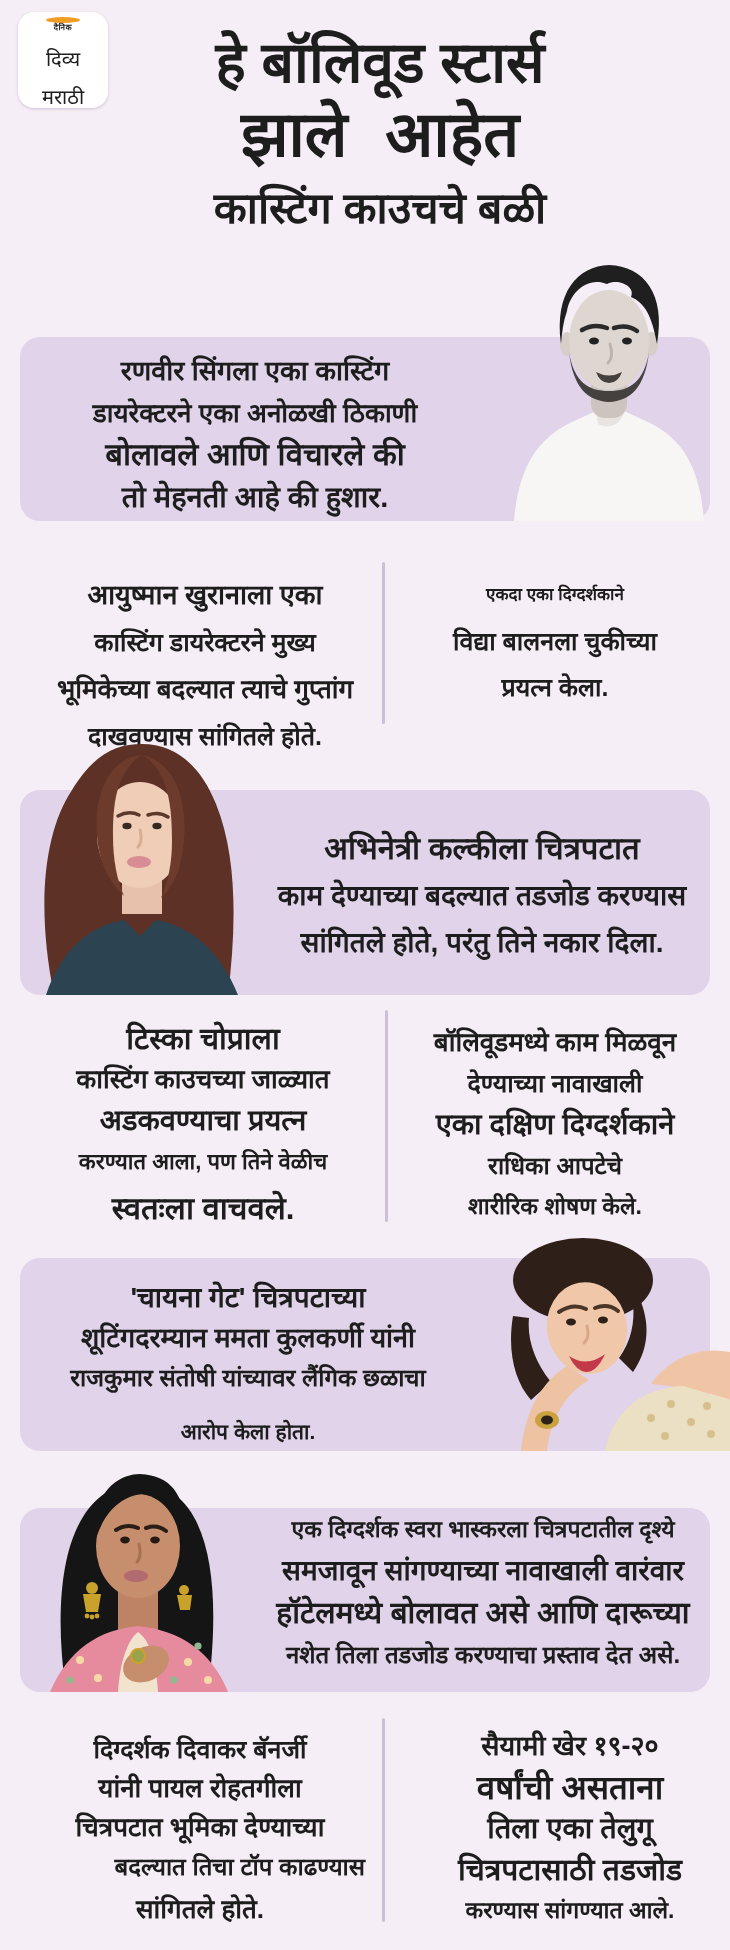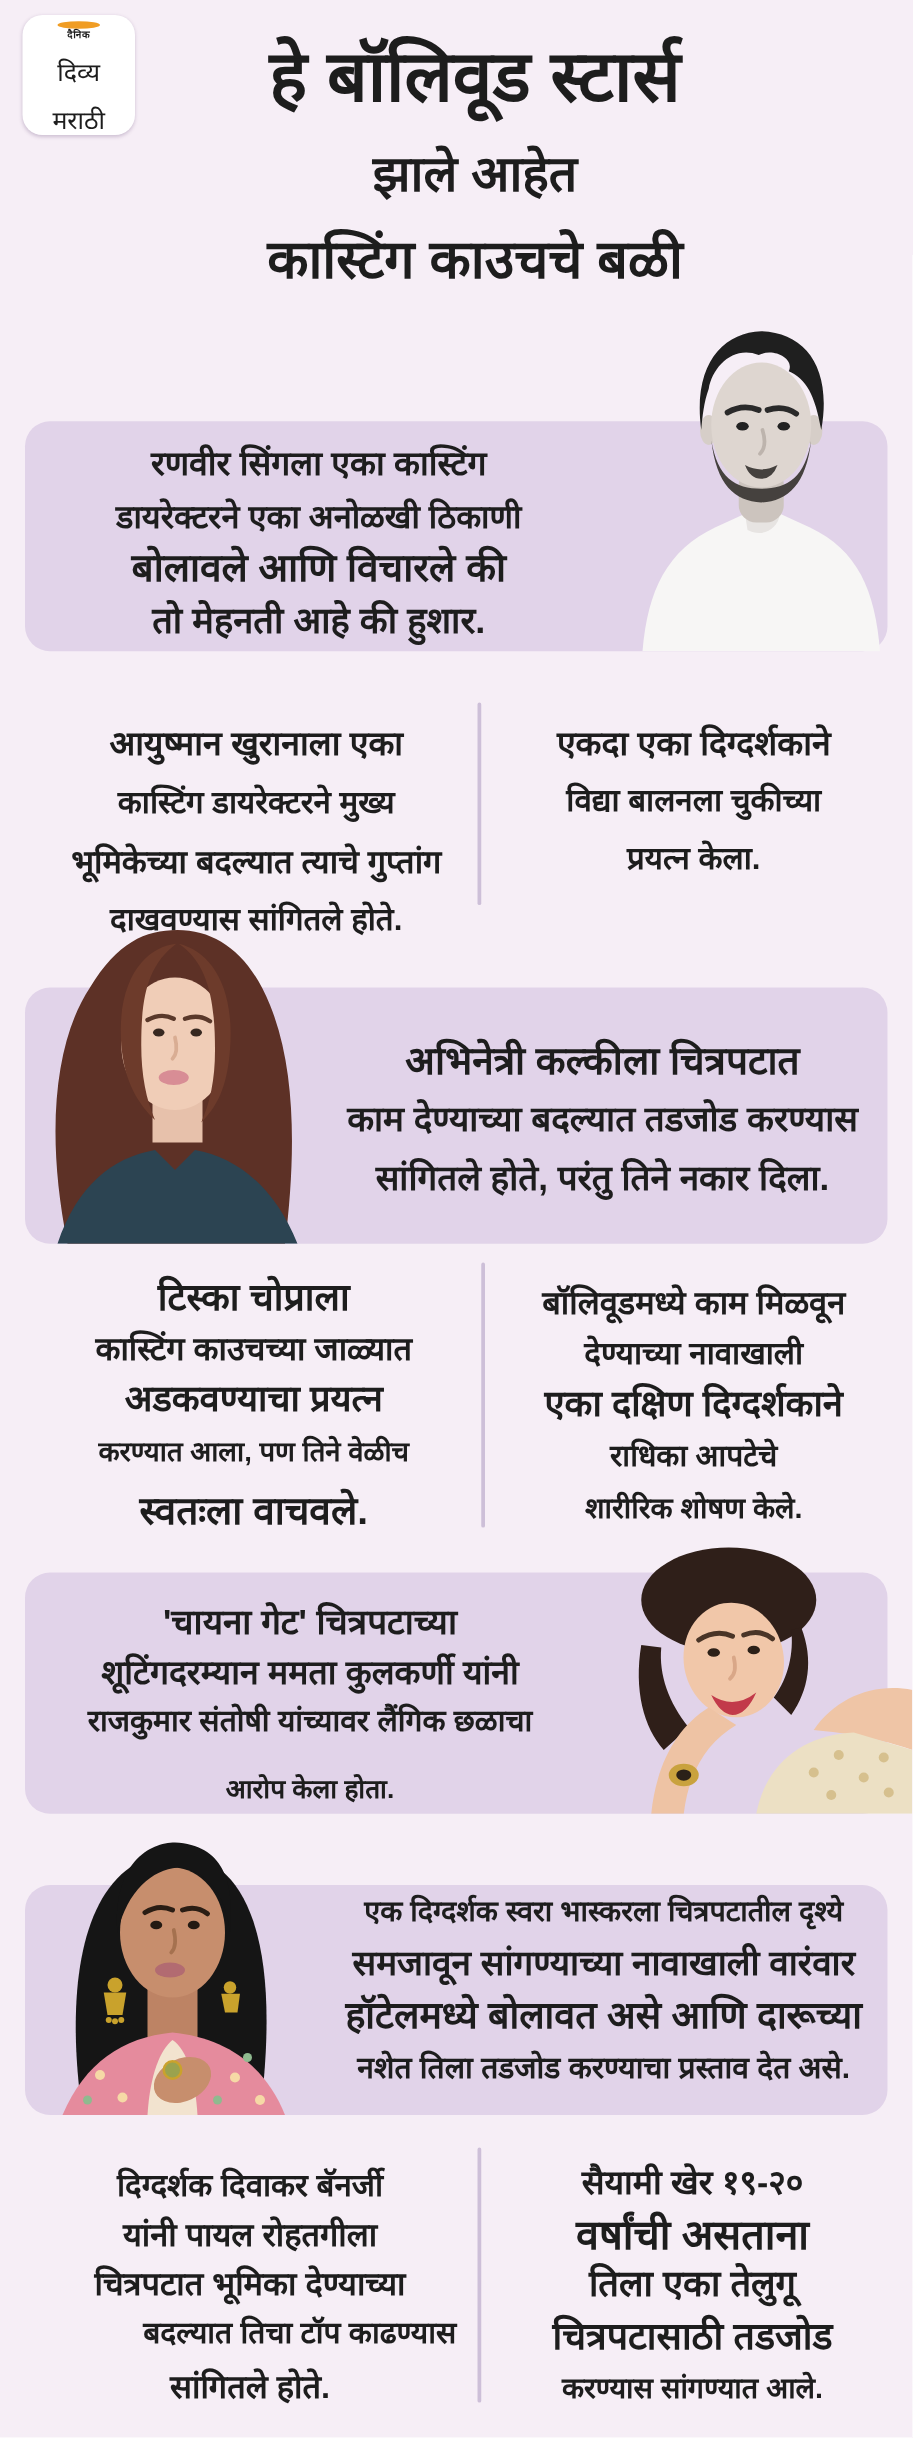--- a/index.html
+++ b/index.html
@@ -24,21 +24,21 @@
     background:var(--logo_bg);border-radius:16px;
     box-shadow:0 1px 3px rgba(90,60,110,.25);
     display:flex;flex-direction:column;align-items:center;
   }
   .logo-dot{width:34px;height:40px;border-radius:50%;background:var(--logo_orange);margin-top:5px;}
   .logo-daily{font-size:8px;font-weight:700;line-height:8px;margin-top:1px;letter-spacing:.5px;}
   .logo-l1,.logo-l2{font-size:20px;font-weight:400;line-height:21px;margin-top:17px;}
   
   .t-title{position:absolute;left:100px;top:22px;width:560px;text-align:center;color:#141414;}
   .t-title .ln:nth-child(1){font-size:57px;line-height:80px;font-weight:700;}
-  .t-title .ln:nth-child(2){font-size:40px;line-height:76px;font-weight:700;}
+  .t-title .ln:nth-child(2){font-size:63px;line-height:76px;font-weight:700;font-family:Liberation Mono, monospace;}
   .t-title .ln:nth-child(3){font-size:43px;line-height:60px;font-weight:600;}
   
   .card{position:absolute;background:var(--card_bg);border-radius:20px;}
   .txt{position:absolute;text-align:center;font-weight:600;color:var(--text);}
   .ln{display:block;white-space:nowrap;}
   .vdiv{position:absolute;width:3px;background:var(--divider);border-radius:2px;}
   .photo{position:absolute;}
   .photo svg{display:block;width:100%;height:100%;}
 
   .t-ranveer{left:30px;top:350px;width:450px;}
@@ -50,21 +50,21 @@
 
   .t-ayushmann{left:35px;top:572px;width:340px;}
   .t-ayushmann .ln{line-height:47px;}
   .t-ayushmann .ln:nth-child(1){font-size:27px;}
   .t-ayushmann .ln:nth-child(2){font-size:25px;}
   .t-ayushmann .ln:nth-child(3){font-size:26px;}
   .t-ayushmann .ln:nth-child(4){font-size:25px;}
 
   .t-vidya{left:400px;top:572px;width:310px;}
   .t-vidya .ln{line-height:46px;}
-  .t-vidya .ln:nth-child(1){font-size:27px;}
+  .t-vidya .ln:nth-child(1){font-size:17px;}
   .t-vidya .ln:nth-child(2){font-size:25px;}
   .t-vidya .ln:nth-child(3){font-size:25px;}
   .t-vidya .ln:nth-child(4){font-size:28px;}
 
   .t-kalki{left:262px;top:825px;width:440px;}
   .t-kalki .ln{line-height:47px;}
   .t-kalki .ln:nth-child(1){font-size:31px;font-weight:700;}
   .t-kalki .ln:nth-child(2){font-size:28px;}
   .t-kalki .ln:nth-child(3){font-size:28px;}
 
@@ -99,21 +99,21 @@
   .t-swara .ln:nth-child(4){font-size:24px;}
 
   .t-payal{left:35px;top:1730px;width:330px;}
   .t-payal .ln{line-height:39px;}
   .t-payal .ln:nth-child(1){font-size:25px;}
   .t-payal .ln:nth-child(2){font-size:26px;}
   .t-payal .ln:nth-child(3){font-size:26px;}
   .t-payal .ln:nth-child(4){font-size:24px;text-align:right;}
   .t-payal .ln:nth-child(5){font-size:26px;margin-top:4px;}
 
-  .t-saiyami{left:398px;top:1726px;width:312px;}
+  .t-saiyami{left:414px;top:1726px;width:312px;}
   .t-saiyami .ln{line-height:41px;}
   .t-saiyami .ln:nth-child(1){font-size:27px;}
   .t-saiyami .ln:nth-child(2){font-size:33px;}
   .t-saiyami .ln:nth-child(3){font-size:29px;}
   .t-saiyami .ln:nth-child(4){font-size:30px;}
   .t-saiyami .ln:nth-child(5){font-size:23px;}
 </style>
 </head>
 <body>
 

